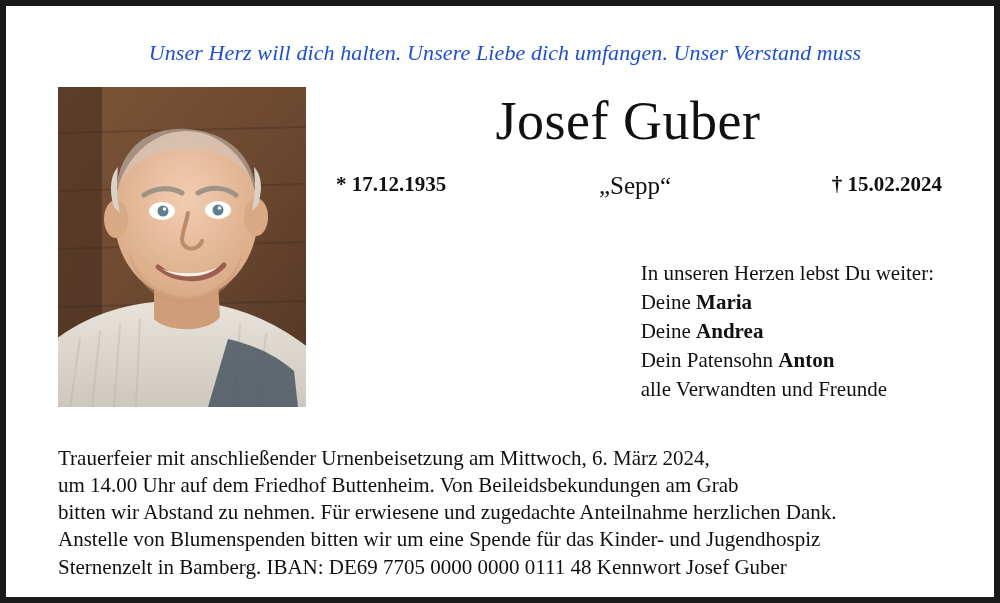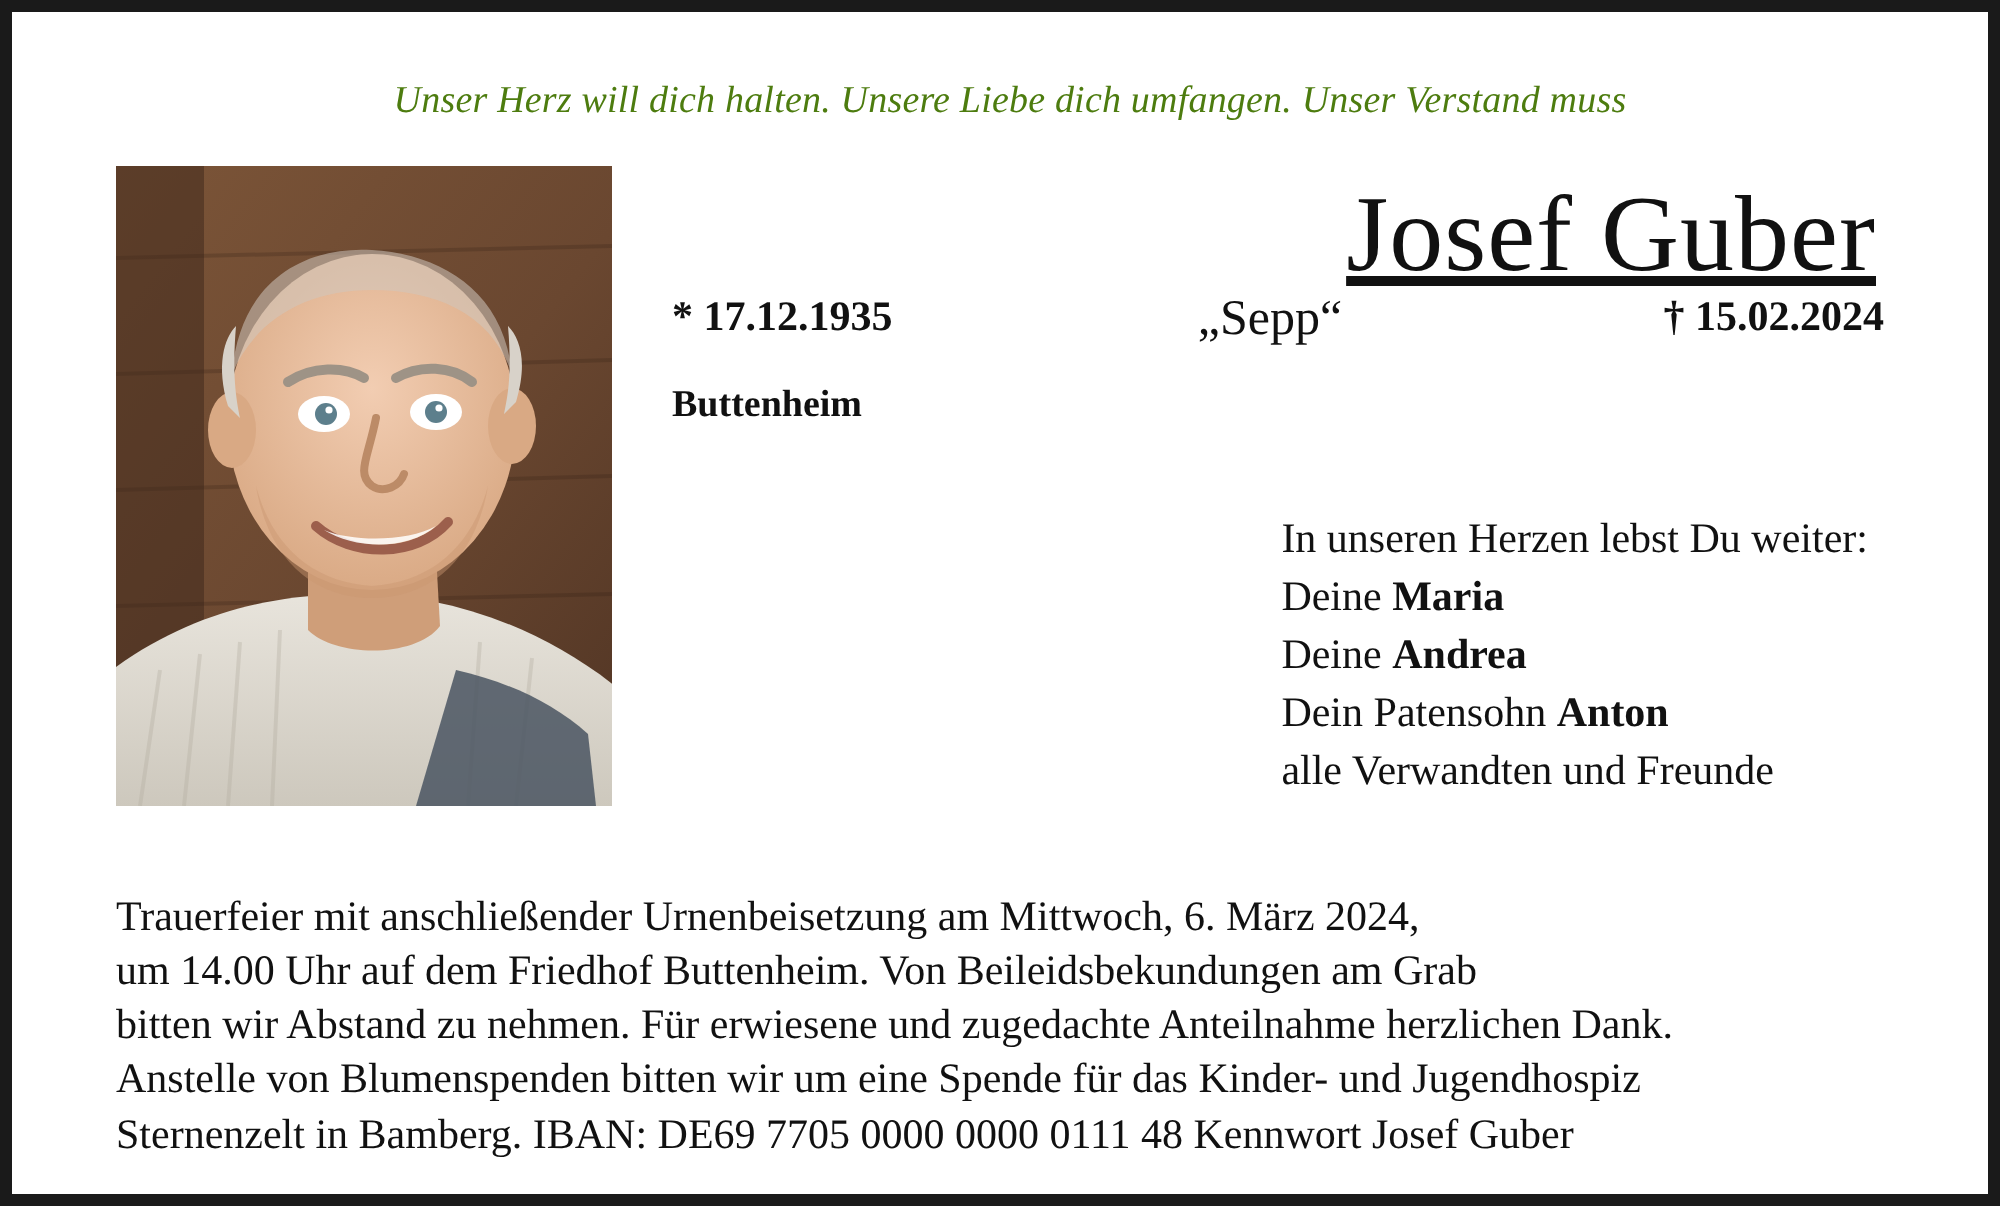--- a/index.html
+++ b/index.html
@@ -26,27 +26,27 @@
   .inner {
     position: absolute;
     left: 0; top: 0; right: 0; bottom: 0;
     padding: 24px 30px 14px 40px;
     box-sizing: border-box;
   }
 
   
   .motto {
     font-style: italic;
-    font-size: 19px;
+    font-size: 22px;
     line-height: 1.32;
     text-align: center;
     letter-spacing: 0.1px;
     margin: 8px 0 0 0;
     padding: 0 8px;
-    color: #4d7c0f;
+    color: #1d4ed8;
   }
   .motto .line { display: block; }
 
   
   .middle {
     position: relative;
     margin-top: 16px;
     height: 330px;
   }
   .portrait {
@@ -62,32 +62,32 @@
 
   .right-col {
     position: absolute;
     left: 272px;
     right: 0;
     top: 0;
     height: 330px;
   }
 
   .name {
-    text-align: right;
+    text-align: center;
     font-size: 54px;
     line-height: 1.05;
     letter-spacing: 0.5px;
     margin: 10px 0 0 0;
     padding-right: 26px;
     color: #111;
-    text-decoration: underline;
   }
 
   .dates {
     position: relative;
+    margin-top: 22px;
     height: 34px;
     padding: 0 10px 0 16px;
   }
   .dates .birth {
     position: absolute;
     left: 18px;
     top: 0;
     font-size: 21px;
     font-weight: bold;
   }
@@ -219,21 +219,20 @@
       <div class="right-col">
 
         <div class="name">Josef Guber</div>
 
         <div class="dates">
           <span class="birth">* 17.12.1935</span>
           <span class="nick">„Sepp“</span>
           <span class="death">† 15.02.2024</span>
         </div>
 
-        <div class="place">Buttenheim</div>
       </div>
 
       <div class="family">
         <span class="fline">In unseren Herzen lebst Du weiter:</span>
         <span class="fline"><span>Deine </span><b>Maria</b></span>
         <span class="fline"><span>Deine </span><b>Andrea</b></span>
         <span class="fline"><span>Dein Patensohn </span><b>Anton</b></span>
         <span class="fline">alle Verwandten und Freunde</span>
       </div>
 

